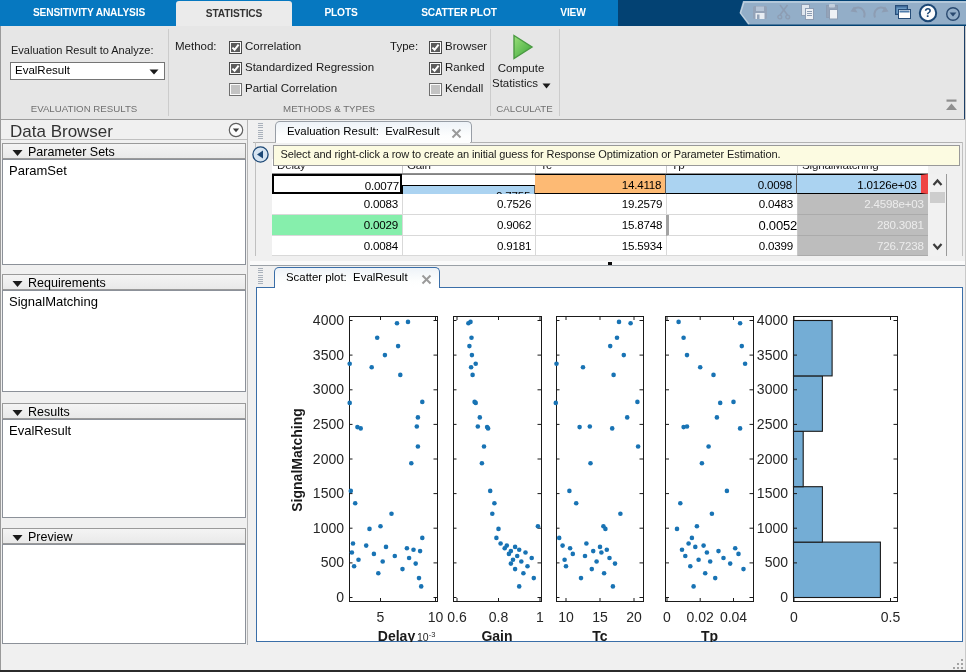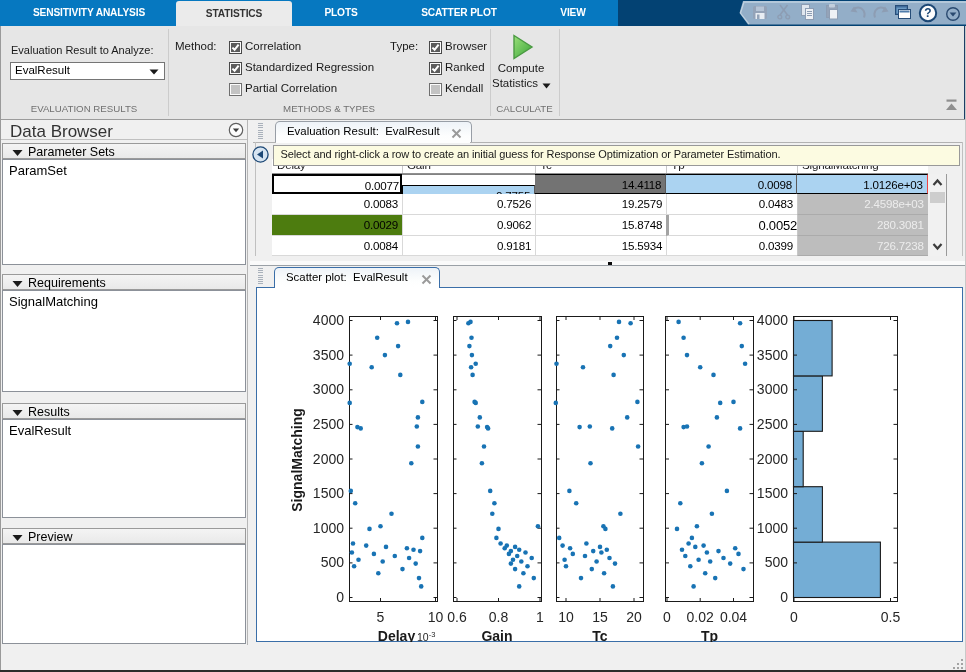--- a/index.html
+++ b/index.html
@@ -209,29 +209,29 @@
 <div style="position:absolute;left:530px;top:-1.5px;font-size:11.6px;letter-spacing:-0.2px;color:#1a1a1a;">SignalMatching</div>
 <div style="position:absolute;left:130.0px;top:0;width:1px;height:15px;background:#c8c8c8;"></div>
 <div style="position:absolute;left:263.3px;top:0;width:1px;height:15px;background:#c8c8c8;"></div>
 <div style="position:absolute;left:394.3px;top:0;width:1px;height:15px;background:#c8c8c8;"></div>
 <div style="position:absolute;left:525.0px;top:0;width:1px;height:15px;background:#c8c8c8;"></div>
 </div>
 <div style="position:absolute;left:272px;top:173px;width:655.8px;height:1px;background:#8f8f8f;"></div>
 <div style="position:absolute;left:271.5px;top:173.5px;width:675.5px;height:82.8px;border:1px solid #828282;box-sizing:border-box;background:#fff;"></div>
 <div style="position:absolute;left:272.0px;top:173.5px;width:130.0px;height:20.7px;box-sizing:border-box;font-size:11.6px;letter-spacing:-0.2px;text-align:right;padding:3px 4px 0 0;background:#fff;border:2px solid #000;color:#000;padding-right:1px !important;">0.0077</div>
 <div style="position:absolute;left:402.0px;top:173.5px;width:133.3px;height:20.7px;box-sizing:border-box;font-size:11.6px;letter-spacing:-0.2px;text-align:right;padding:3px 4px 0 0;background:#abd3f1;border-top:1px solid #000;border-bottom:1px solid #000;border-right:1px solid #5a5a5a;color:#000;border-left:1px solid #000;margin-top:11px;">0.7755</div>
-<div style="position:absolute;left:535.3px;top:173.5px;width:131.0px;height:20.7px;box-sizing:border-box;font-size:11.6px;letter-spacing:-0.2px;text-align:right;padding:3px 4px 0 0;background:#737373;border-top:1px solid #000;border-bottom:1px solid #000;border-right:1px solid #5a5a5a;color:#000;">14.4118</div>
+<div style="position:absolute;left:535.3px;top:173.5px;width:131.0px;height:20.7px;box-sizing:border-box;font-size:11.6px;letter-spacing:-0.2px;text-align:right;padding:3px 4px 0 0;background:#fdba74;border-top:1px solid #000;border-bottom:1px solid #000;border-right:1px solid #5a5a5a;color:#000;">14.4118</div>
 <div style="position:absolute;left:666.3px;top:173.5px;width:130.7px;height:20.7px;box-sizing:border-box;font-size:11.6px;letter-spacing:-0.2px;text-align:right;padding:3px 4px 0 0;background:#abd3f1;border-top:1px solid #000;border-bottom:1px solid #000;border-right:1px solid #5a5a5a;color:#000;">0.0098</div>
-<div style="position:absolute;left:797.0px;top:173.5px;width:130.8px;height:20.7px;box-sizing:border-box;font-size:11.6px;letter-spacing:-0.2px;text-align:right;padding:3px 4px 0 0;background:#abd3f1;border-top:1px solid #000;border-bottom:1px solid #000;border-right:1px solid #ef4444;color:#000;">1.0126e+03</div>
+<div style="position:absolute;left:797.0px;top:173.5px;width:130.8px;height:20.7px;box-sizing:border-box;font-size:11.6px;letter-spacing:-0.2px;text-align:right;padding:3px 4px 0 0;background:#abd3f1;border-top:1px solid #000;border-bottom:1px solid #000;border-right:7px solid #ef4444;color:#000;">1.0126e+03</div>
 <div style="position:absolute;left:272.0px;top:194.2px;width:130.0px;height:20.7px;box-sizing:border-box;font-size:11.6px;letter-spacing:-0.2px;text-align:right;padding:3px 4px 0 0;background:#fff;border-bottom:1px solid #d9d9d9;color:#000;">0.0083</div>
 <div style="position:absolute;left:402.0px;top:194.2px;width:133.3px;height:20.7px;box-sizing:border-box;font-size:11.6px;letter-spacing:-0.2px;text-align:right;padding:3px 4px 0 0;background:#fff;border-bottom:1px solid #d9d9d9;color:#000;border-left:1px solid #d9d9d9;">0.7526</div>
 <div style="position:absolute;left:535.3px;top:194.2px;width:131.0px;height:20.7px;box-sizing:border-box;font-size:11.6px;letter-spacing:-0.2px;text-align:right;padding:3px 4px 0 0;background:#fff;border-bottom:1px solid #d9d9d9;color:#000;border-left:1px solid #d9d9d9;">19.2579</div>
 <div style="position:absolute;left:666.3px;top:194.2px;width:130.7px;height:20.7px;box-sizing:border-box;font-size:11.6px;letter-spacing:-0.2px;text-align:right;padding:3px 4px 0 0;background:#fff;border-bottom:1px solid #d9d9d9;color:#000;border-left:1px solid #d9d9d9;">0.0483</div>
 <div style="position:absolute;left:797.0px;top:194.2px;width:130.8px;height:20.7px;box-sizing:border-box;font-size:11.6px;letter-spacing:-0.2px;text-align:right;padding:3px 4px 0 0;background:#bdbdbd;border-bottom:1px solid #ababab;border-left:1px solid #c8c8c8;color:#ececec;">2.4598e+03</div>
-<div style="position:absolute;left:272.0px;top:214.9px;width:130.0px;height:20.7px;box-sizing:border-box;font-size:11.6px;letter-spacing:-0.2px;text-align:right;padding:3px 4px 0 16px;background:#4d7c0f;border-bottom:1px solid #d9d9d9;color:#000;">0.0029</div>
+<div style="position:absolute;left:272.0px;top:214.9px;width:130.0px;height:20.7px;box-sizing:border-box;font-size:11.6px;letter-spacing:-0.2px;text-align:right;padding:3px 4px 0 16px;background:#86efac;border-bottom:1px solid #d9d9d9;color:#000;">0.0029</div>
 <div style="position:absolute;left:402.0px;top:214.9px;width:133.3px;height:20.7px;box-sizing:border-box;font-size:11.6px;letter-spacing:-0.2px;text-align:right;padding:3px 4px 0 0;background:#fff;border-bottom:1px solid #d9d9d9;color:#000;border-left:1px solid #d9d9d9;">0.9062</div>
 <div style="position:absolute;left:535.3px;top:214.9px;width:131.0px;height:20.7px;box-sizing:border-box;font-size:11.6px;letter-spacing:-0.2px;text-align:right;padding:3px 4px 0 0;background:#fff;border-bottom:1px solid #d9d9d9;color:#000;border-left:1px solid #d9d9d9;">15.8748</div>
 <div style="position:absolute;left:666.3px;top:214.9px;width:130.7px;height:20.7px;box-sizing:border-box;font-size:13px;letter-spacing:-0.2px;text-align:right;padding:3px 0 0 0;background:#fff;border-bottom:1px solid #d9d9d9;color:#000;border-left:3px solid #a3a3a3;">0.0052</div>
 <div style="position:absolute;left:797.0px;top:214.9px;width:130.8px;height:20.7px;box-sizing:border-box;font-size:11.6px;letter-spacing:-0.2px;text-align:right;padding:3px 4px 0 0;background:#bdbdbd;border-bottom:1px solid #ababab;border-left:1px solid #c8c8c8;color:#ececec;">280.3081</div>
 <div style="position:absolute;left:272.0px;top:235.6px;width:130.0px;height:20.7px;box-sizing:border-box;font-size:11.6px;letter-spacing:-0.2px;text-align:right;padding:3px 4px 0 0;background:#fff;border-bottom:1px solid #d9d9d9;color:#000;">0.0084</div>
 <div style="position:absolute;left:402.0px;top:235.6px;width:133.3px;height:20.7px;box-sizing:border-box;font-size:11.6px;letter-spacing:-0.2px;text-align:right;padding:3px 4px 0 0;background:#fff;border-bottom:1px solid #d9d9d9;color:#000;border-left:1px solid #d9d9d9;">0.9181</div>
 <div style="position:absolute;left:535.3px;top:235.6px;width:131.0px;height:20.7px;box-sizing:border-box;font-size:11.6px;letter-spacing:-0.2px;text-align:right;padding:3px 4px 0 0;background:#fff;border-bottom:1px solid #d9d9d9;color:#000;border-left:1px solid #d9d9d9;">15.5934</div>
 <div style="position:absolute;left:666.3px;top:235.6px;width:130.7px;height:20.7px;box-sizing:border-box;font-size:11.6px;letter-spacing:-0.2px;text-align:right;padding:3px 4px 0 0;background:#fff;border-bottom:1px solid #d9d9d9;color:#000;border-left:1px solid #d9d9d9;">0.0399</div>
 <div style="position:absolute;left:797.0px;top:235.6px;width:130.8px;height:20.7px;box-sizing:border-box;font-size:11.6px;letter-spacing:-0.2px;text-align:right;padding:3px 4px 0 0;background:#bdbdbd;border-bottom:1px solid #ababab;border-left:1px solid #c8c8c8;color:#ececec;">726.7238</div>
 <div style="position:absolute;left:928.3px;top:174px;width:19px;height:82px;background:#f1f1f1;border-right:1px solid #9a9a9a;box-sizing:border-box;"></div>

